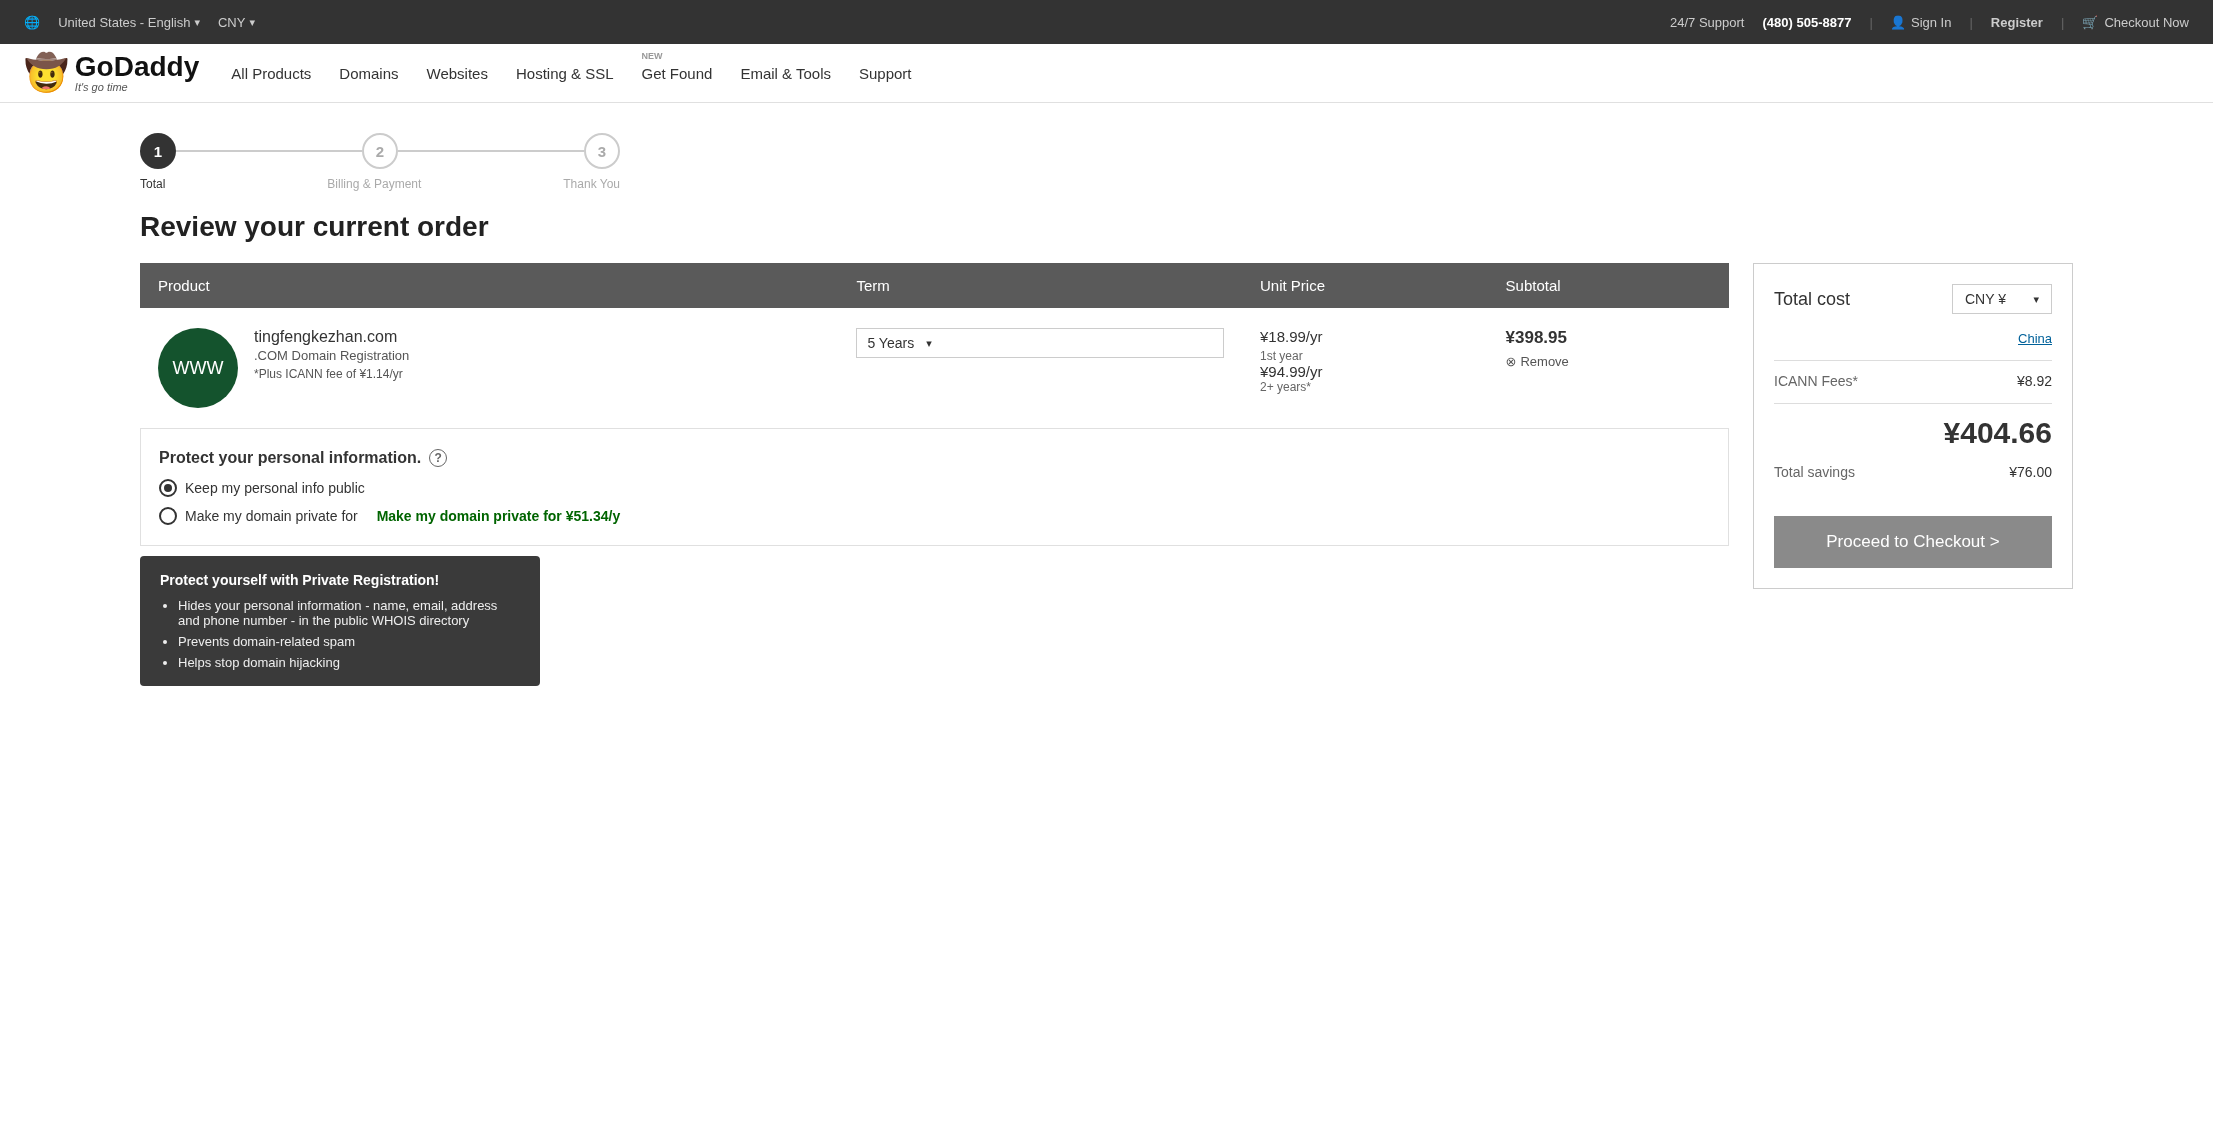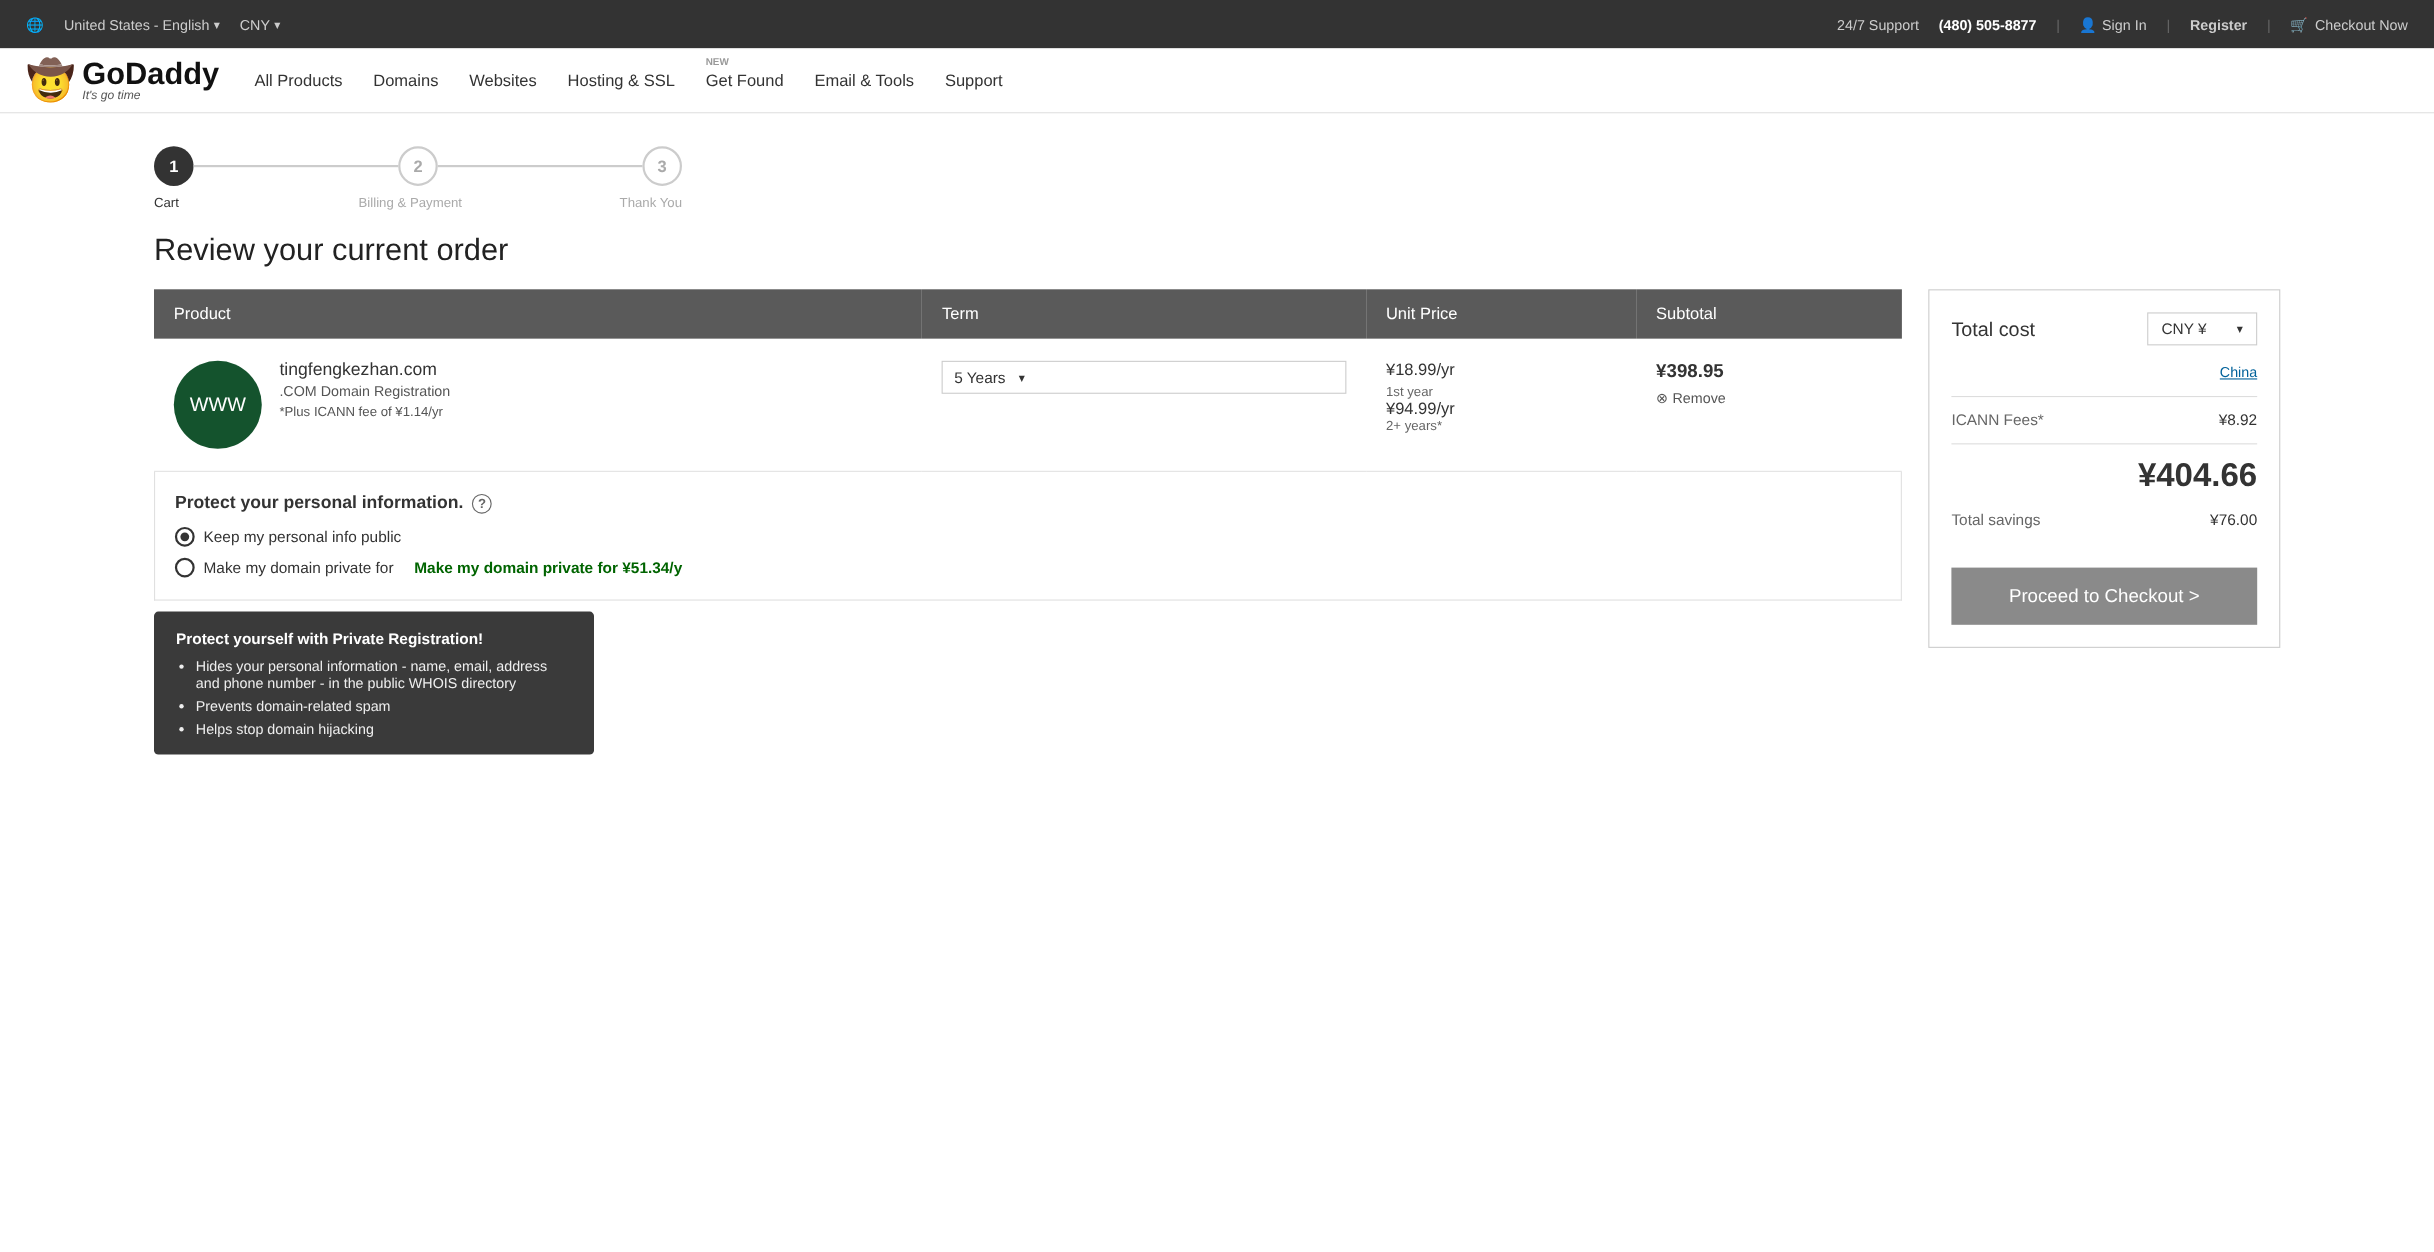--- a/index.html
+++ b/index.html
@@ -64,21 +64,21 @@
       align-items: flex-start;
       width: 480px;
       margin-top: 6px;
     }
     .step-label { font-size: 12px; color: #333; text-align: center; }
     .step-label.active { color: #333; font-weight: normal; }
     .step-label.inactive { color: #aaa; }
 
     
     .page-title-area { padding: 10px 140px 20px 140px; }
-    .page-title { font-size: 28px; font-weight: normal; color: #222; }
+    .page-title { font-size: 28px; font-weight: bold; color: #222; }
 
     
     .main-content {
       display: flex;
       padding: 0 140px 40px 140px;
       gap: 24px;
     }
 
     
     .order-table-wrap { flex: 1; }
@@ -313,21 +313,21 @@
     <div class="step-line"></div>
     <div class="step-circle inactive">
       <span>2</span>
     </div>
     <div class="step-line"></div>
     <div class="step-circle inactive">
       <span>3</span>
     </div>
   </div>
   <div class="steps-labels" style="justify-content:space-between; width:480px; margin-top:8px;">
-    <span class="step-label active">Cart</span>
+    <span class="step-label active">Total</span>
     <span class="step-label inactive" style="margin-left:20px;">Billing &amp; Payment</span>
     <span class="step-label inactive">Thank You</span>
   </div>
 </div>
 
 <div class="page-title-area">
   <h1 class="page-title">Review your current order</h1>
 </div>
 
 <div class="main-content">

